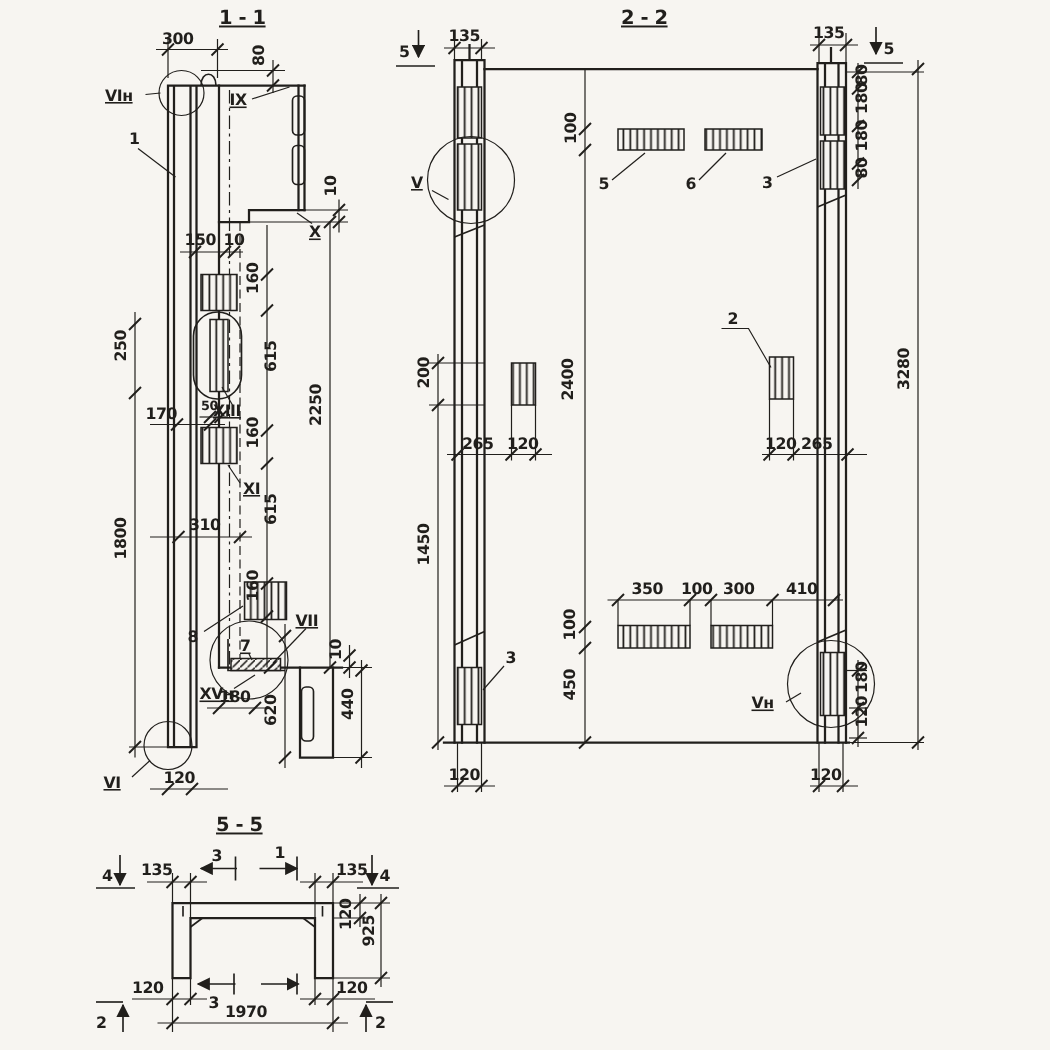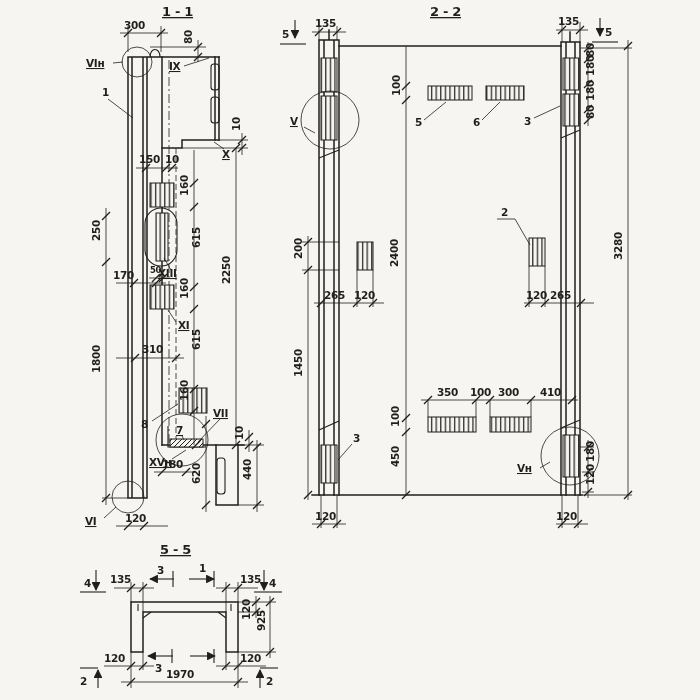--- a/index.html
+++ b/index.html
@@ -1,17 +1,17 @@
 <!DOCTYPE html>
 <html style="--ink: #211f1c; --paper: #f7f5f1;"><head>
 <meta charset="utf-8">
 <style>
   :root { --ink:#211f1c; --paper:#f7f5f1; }
   html,body { margin:0; padding:0; background:var(--paper); }
-  .sheet { width:644px; height:700px; position:relative; background:var(--paper);margin-left:16px; }
+  .sheet { width:644px; height:700px; position:relative; background:var(--paper); }
   svg { color:var(--ink); font-family:"DejaVu Sans", sans-serif; }
   text { fill:currentColor; font-size:10.5px; font-weight:bold; letter-spacing:-0.3px; }
   .ttl { font-size:13px; }
   .sm  { font-size:8.5px; }
   .u   { text-decoration:underline; }
   .s   { stroke:currentColor; stroke-width:1.5; fill:none; stroke-linecap:square; }
   .m   { stroke:currentColor; stroke-width:1.1; fill:none; }
   .d   { stroke:currentColor; stroke-width:0.8; fill:none; }
   .tk  { stroke:currentColor; stroke-width:1.3; }
   .dash    { stroke-dasharray:6 3; }

